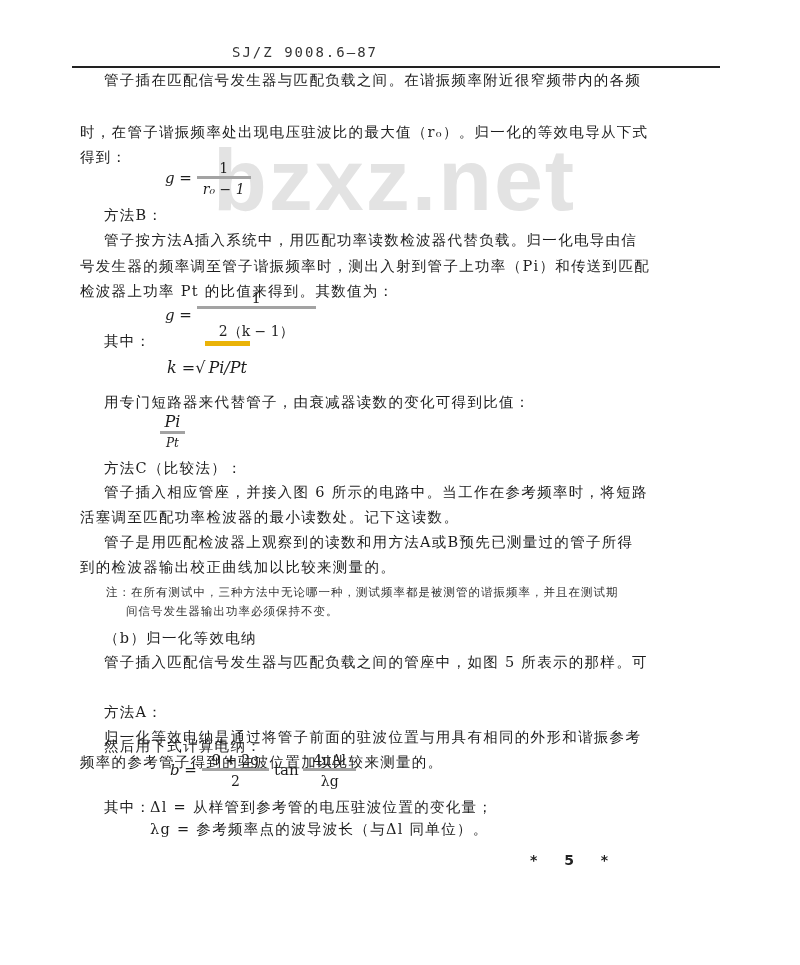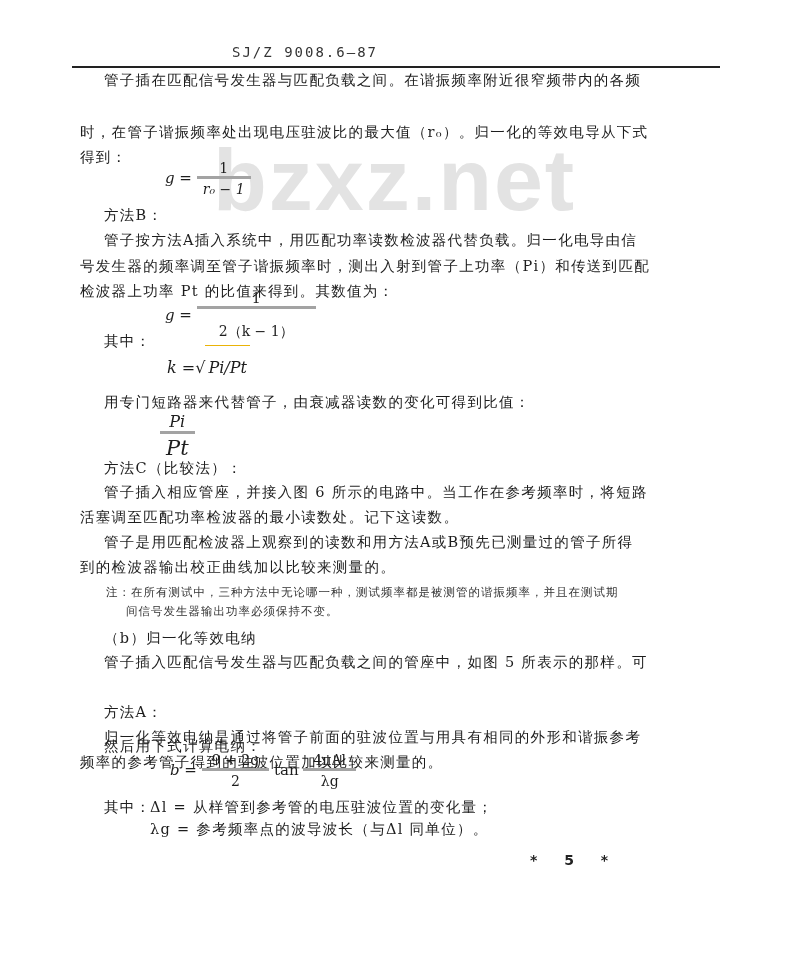--- a/index.html
+++ b/index.html
@@ -32,21 +32,21 @@
     .flush { left: 80px; }
     .small { font-size: 11.5px; letter-spacing: 1px; color: #333; }
     .formula {
       position: absolute; font-family: "DejaVu Serif", "Liberation Serif", serif;
       font-size: 15px; color: #1d1d1d;
     }
     .frac { display: inline-block; vertical-align: middle; text-align: center; }
     .frac .num { display: block; padding: 0 4px; font-size: 14px; }
     .frac .den { display: block; border-top: 3px solid #a3a3a3; padding: 2px 6px 0; font-size: 14px; }
     .it { font-style: italic; }
-    .sqrt { border-top: 1px solid #eab308; padding: 12px 3px; }
+    .sqrt { border-top: 5px solid #eab308; padding: 12px 3px; }
     .page-num {
       position: absolute; top: 852px; left: 530px;
       font-family: "DejaVu Sans", "Liberation Sans", sans-serif;
       font-weight: bold; font-size: 14px; color: #222; word-spacing: 22px;
     }
   </style>
 </head>
 <body>
 
 <div class="watermark">bzxz.net</div>
@@ -85,21 +85,21 @@
 
   <div class="formula" style="left:167px; top:358px; font-size:16px">
     <span class="it">k =</span><span>√</span><span class="sqrt it">Pi/Pt</span>
   </div>
 
   <div class="line indent" style="top:392px">用专门短路器来代替管子，由衰减器读数的变化可得到比值：</div>
 
   <div class="formula" style="left:160px; top:412px">
     <span class="frac">
       <span class="num it" style="font-size:16px">Pi</span>
-      <span class="den it" style="font-size:21px">Pt</span>
+      <span class="den it" style="font-size:12px">Pt</span>
     </span>
   </div>
 
   <div class="line indent" style="top:458px">方法C（比较法）：</div>
 
   <div class="line indent" style="top:482px">管子插入相应管座，并接入图 6 所示的电路中。当工作在参考频率时，将短路</div>
   <div class="line flush" style="top:507px">活塞调至匹配功率检波器的最小读数处。记下这读数。</div>
 
   <div class="line indent" style="top:532px">管子是用匹配检波器上观察到的读数和用方法A或B预先已测量过的管子所得</div>
   <div class="line flush" style="top:557px">到的检波器输出校正曲线加以比较来测量的。</div>

